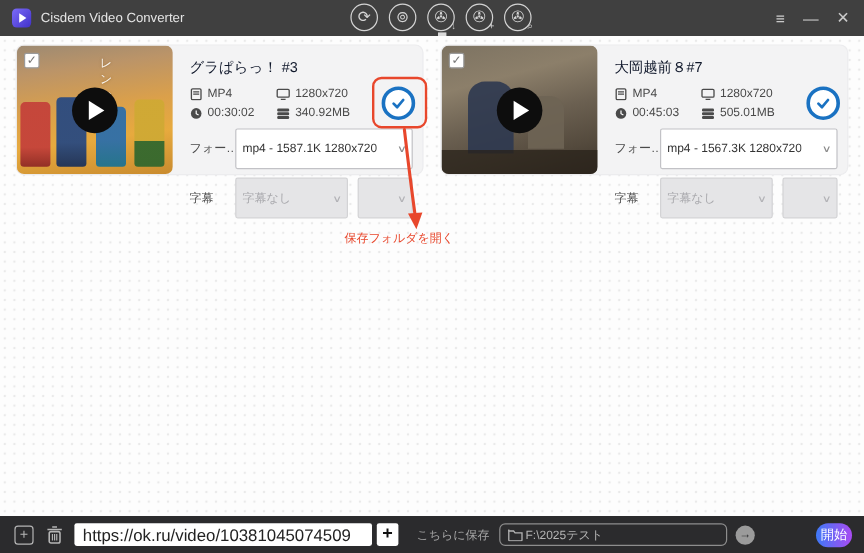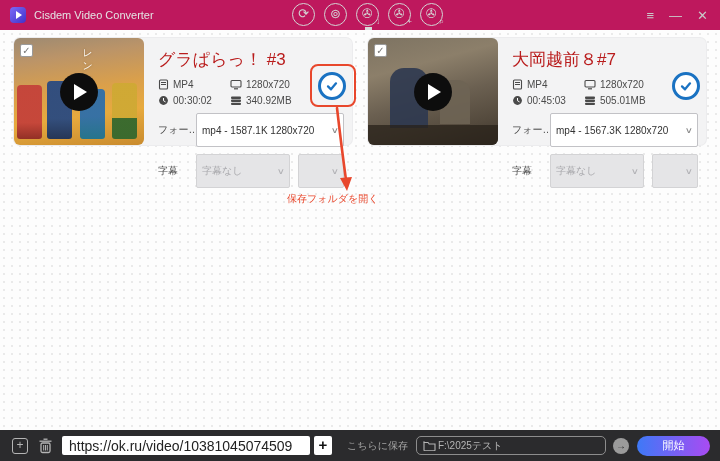--- a/index.html
+++ b/index.html
@@ -1,21 +1,21 @@
 <!DOCTYPE html>
 <html><head>
 <meta charset="utf-8">
 <style>
   * { box-sizing: border-box; margin: 0; padding: 0; }
   html,body { width:720px; height:461px; }
   body { font-family:"Liberation Sans","DejaVu Sans",sans-serif; background:#fff; overflow:hidden; }
   .window { position:relative; width:720px; height:461px; background:#fff; overflow:hidden; }
 
   
-  .titlebar { position:absolute; top:0; left:0; width:720px; height:30px; background:#be185d; }
+  .titlebar { position:absolute; top:0; left:0; width:720px; height:30px; background:#404040; }
   .logo { position:absolute; left:10px; top:7px; width:16px; height:16px; border-radius:4px;
           background:linear-gradient(135deg,#7b6bf8,#4131c9); display:flex; align-items:center; justify-content:center; }
   .logo .tri { width:0; height:0; border-left:6px solid #fff; border-top:4px solid transparent; border-bottom:4px solid transparent; margin-left:2px; }
   .app-title { position:absolute; left:34px; top:9px; font-size:11px; color:#e4e4e4; }
   .nav-icons { position:absolute; left:292px; top:3px; display:flex; gap:9px; }
   .nav-icon { position:relative; width:23px; height:23px; border:1.5px solid #d4d4d4; border-radius:50%;
               color:#d4d4d4; font-size:13px; line-height:20px; text-align:center; }
   .nav-icon .badge { position:absolute; right:-2px; bottom:-1px; font-size:8px; line-height:8px; color:#d4d4d4; }
   .nav-icon .active-marker { position:absolute; left:8px; bottom:-5px; width:7px; height:3px; background:#d9d9d9; }
   .win-controls { position:absolute; right:12px; top:0; height:30px; display:flex; align-items:center; gap:15px; }
@@ -44,21 +44,21 @@
   .fig1 { position:absolute; left:22px; top:30px; width:38px; height:60px; border-radius:14px 14px 0 0; background:#2d3950; opacity:.9; }
   .fig2 { position:absolute; left:72px; top:42px; width:30px; height:44px; border-radius:12px 12px 0 0; background:#6e6454; opacity:.9; }
   .bench { position:absolute; left:0; bottom:0; width:130px; height:20px; background:rgba(40,34,26,.75); }
   .thumb-check { position:absolute; left:6px; top:6px; width:13px; height:13px; background:#fff;
                  border:1px solid #9a9a9a; border-radius:2px; font-size:10px; line-height:11px; text-align:center; color:#777; z-index:3; }
   .play { position:absolute; left:50%; top:50%; width:38px; height:38px; margin:-19px 0 0 -19px; z-index:2;
           background:#0d0d0d; border-radius:50%; display:flex; align-items:center; justify-content:center; }
   .play .tri { width:0; height:0; border-left:13px solid #fff; border-top:8px solid transparent; border-bottom:8px solid transparent; margin-left:3px; }
 
   .info { position:absolute; left:144px; top:10px; right:8px; font-size:10px; color:#4a4a4a; }
-  .card-title { font-size:17px; color:#b91c1c; margin-bottom:8px; white-space:nowrap; }
+  .card-title { font-size:12px; color:#0f172a; margin-bottom:8px; white-space:nowrap; }
   .meta { display:grid; grid-template-columns:72px auto; row-gap:5px; width:160px; }
   .meta-item { display:flex; align-items:center; gap:4px; white-space:nowrap; }
   .meta-item svg { flex:none; }
 
   .row { display:flex; align-items:center; margin-top:7px; }
   .row-label { flex:none; width:38px; color:#4a4a4a; white-space:nowrap; overflow:hidden; }
   .select { height:17px; background:#fff; border:1px solid #c2c2c6; border-radius:2px; display:flex;
             align-items:center; padding:16px 5px; color:#333; flex:1; min-width:0; }
   .select .val { white-space:nowrap; overflow:hidden; }
   .select .chev { margin-left:auto; color:#8a8a8a; font-size:8px; transform:scaleX(1.4); }
@@ -82,21 +82,21 @@
   .trash-btn { flex:none; margin-left:10px; display:flex; }
   .url-input { flex:none; margin-left:9px; width:248px; height:19px; border:none; border-radius:2px;
                background:#fff; font-size:14px; color:#222; padding:0 7px; font-family:inherit; }
   .plus-btn { flex:none; margin-left:4px; width:18px; height:19px; background:#fff; border-radius:2px;
               color:#111; font-size:15px; font-weight:bold; line-height:18px; text-align:center; }
   .save-label { flex:none; margin-left:15px; color:#a5a5a5; font-size:10px; }
   .folder-field { flex:none; margin-left:8px; width:190px; height:19px; border:1px solid #8d8d8d; border-radius:5px;
                   display:flex; align-items:center; padding:0 6px; gap:2px; color:#b5b5b5; font-size:10px; }
   .go-btn { flex:none; margin-left:7px; width:16px; height:16px; border-radius:50%; background:#9b9b9b;
             color:#2b2b2d; font-size:10px; line-height:16px; text-align:center; font-weight:bold; }
-  .start-btn { flex:none; margin-left:auto; margin-right:10px; width:73px; height:20px; border-radius:10px;
+  .start-btn { flex:none; margin-left:auto; margin-right:10px; width:30px; height:20px; border-radius:10px;
                background:linear-gradient(90deg,#3e79f7,#a94bf2); color:#fff; font-size:11px;
                display:flex; align-items:center; justify-content:center; }
 </style>
 </head>
 <body>
 
 <div class="window">
 
   <div class="titlebar">
     <div class="logo">

